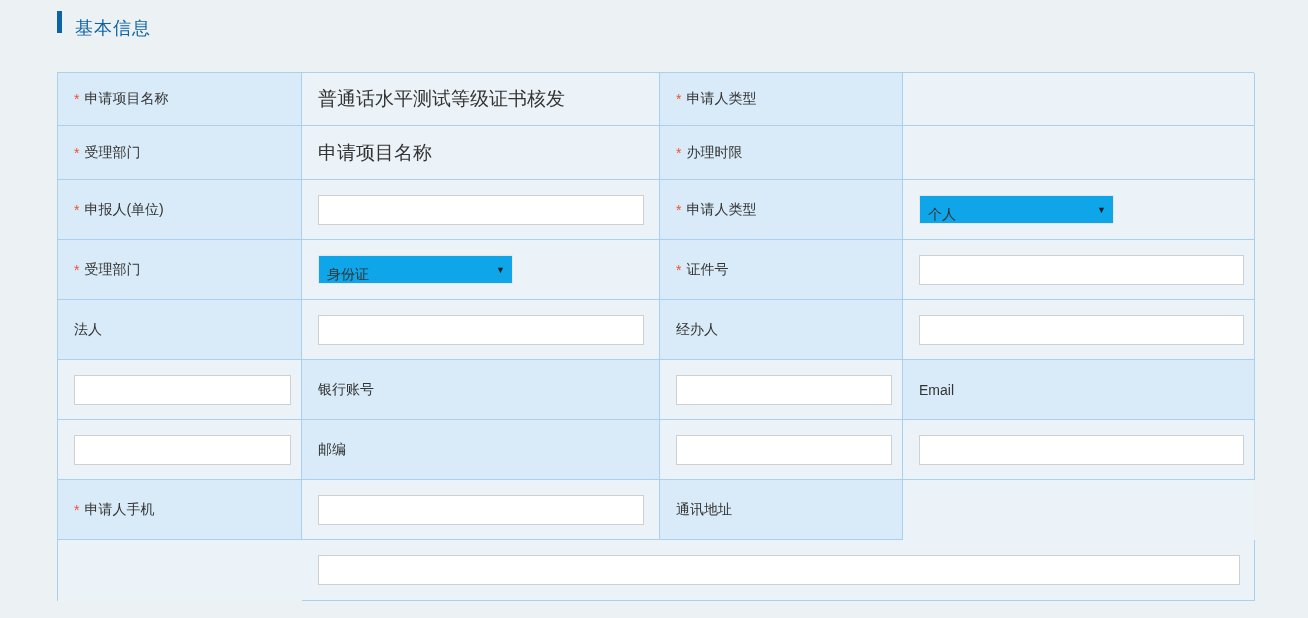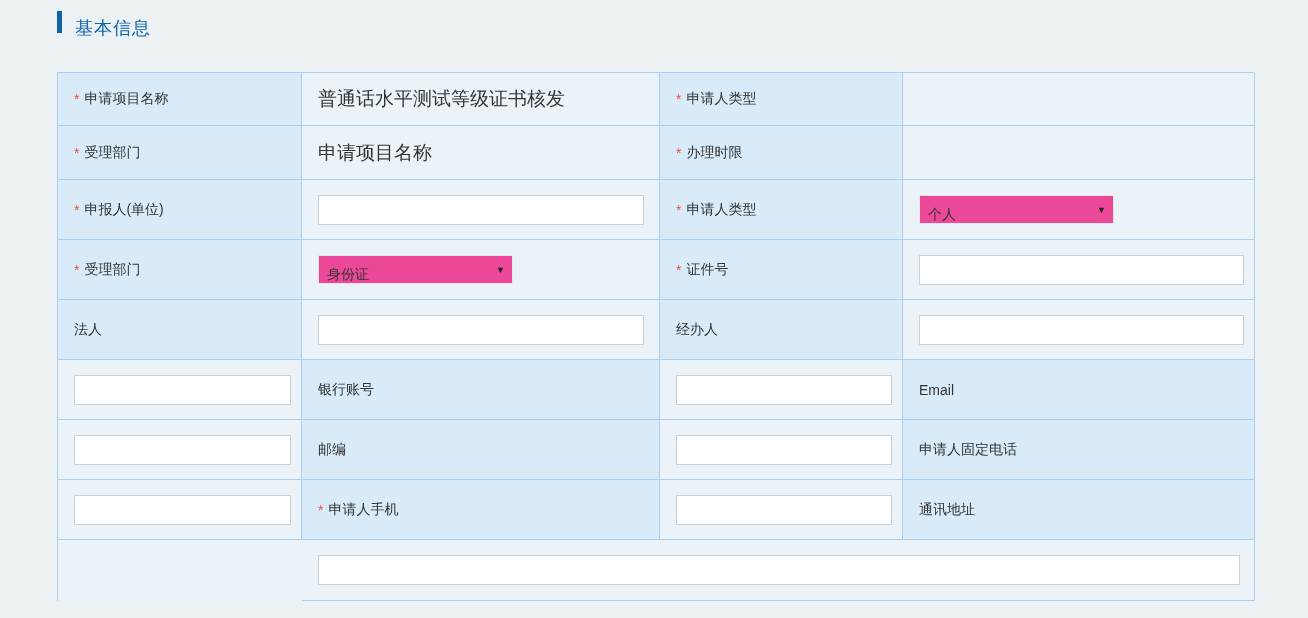--- a/index.html
+++ b/index.html
@@ -51,21 +51,21 @@
     color:#333;
     outline:none;
   }
   .text-input.wide { width:922px; }
 
   .select-wrap { position:relative; width:195px; height:29px; }
   .select-wrap select {
     -webkit-appearance:none; -moz-appearance:none; appearance:none;
     width:100%; height:100%;
     border:1px solid #e6e6e6;
-    background:#ec4899;
+    background:#0ea5e9;
     padding:8px 22px 0 8px;
     font-size:14px;
     font-family:"Liberation Sans","DejaVu Sans",sans-serif;
     color:#333;
     outline:none;
   }
   .select-arrow {
     position:absolute; right:8px; top:50%;
     transform:translateY(-50%);
     font-size:9px; color:#222;
@@ -184,23 +184,20 @@
     <div class="cell value-cell">
       <input class="text-input" value="" style="">
     </div>
     <div class="cell label-cell">
       <span>邮编</span>
     </div>
     <div class="cell value-cell">
       <input class="text-input" value="" style="">
     </div>
 
-    <div class="cell label-cell">
-      <span>申请人固定电话</span>
-    </div>
     <div class="cell value-cell">
       <input class="text-input" value="" style="">
     </div>
     <div class="cell label-cell">
       <span class="req">*</span>
       <span>申请人手机</span>
     </div>
     <div class="cell value-cell">
       <input class="text-input" value="" style="">
     </div>

